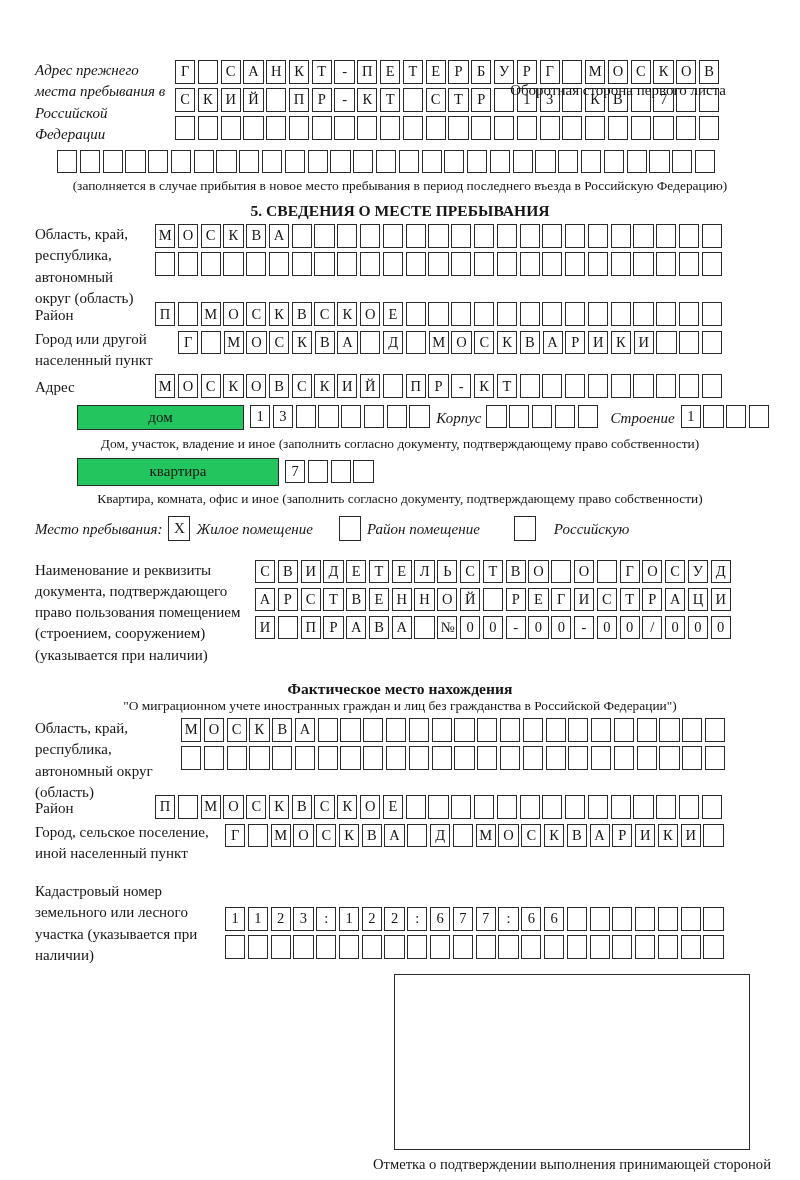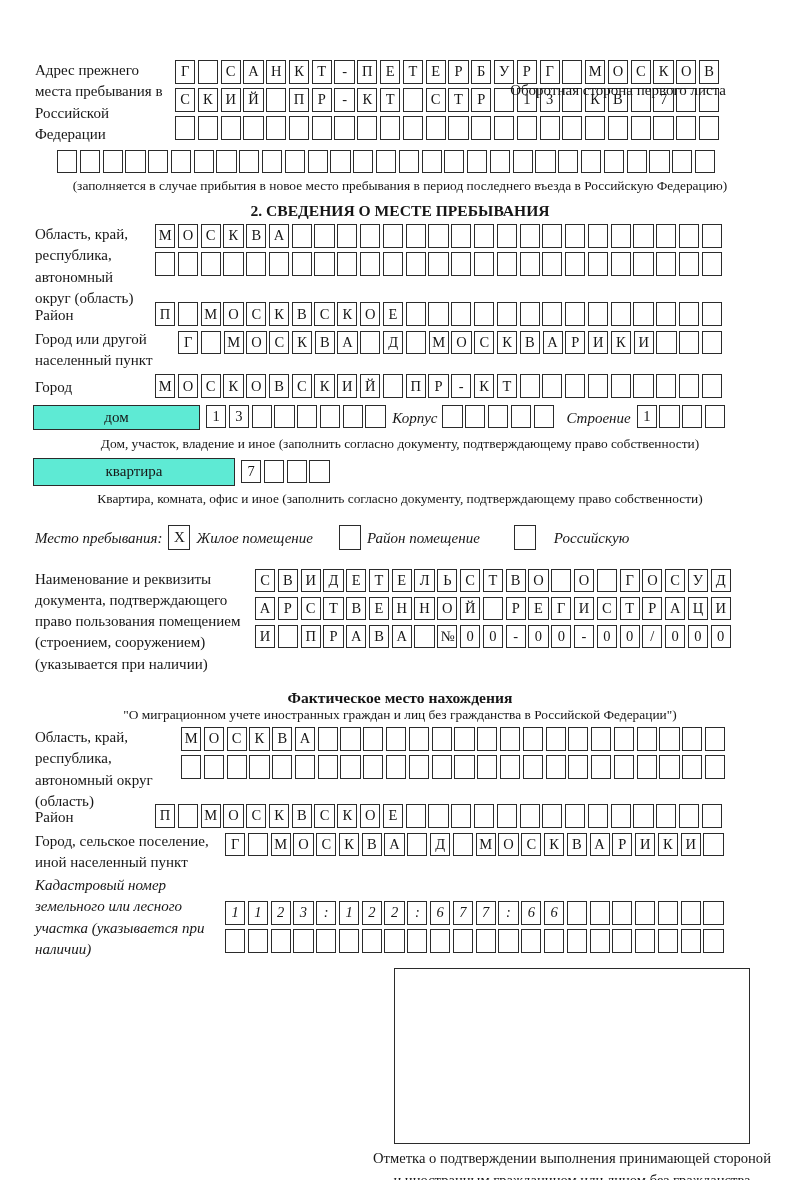--- a/index.html
+++ b/index.html
@@ -18,40 +18,40 @@
   .cells{display:flex;flex-wrap:nowrap;}
   .cell{
     flex:none;width:18.2px;height:21.5px;border:1.6px solid #2b2b2b;
     margin-right:2.6px;display:flex;align-items:center;justify-content:center;
     font-size:14.5px;background:#fff;
   }
   .cap{font-size:13.4px;text-align:center;margin-top:5px;}
   .h-bold{font-weight:bold;text-align:center;font-size:15.6px;}
   .wbox{
     border:1.6px solid #2b2b2b;height:23px;display:flex;align-items:center;
-    justify-content:center;font-size:15px;flex:none;background:#5eead4;
+    justify-content:center;font-size:15px;flex:none;background:#22c55e;margin-left:44px;
   }
   .inline-lbl{font-size:15px;line-height:26px;flex:none;font-style:italic;}
   .cb{
     flex:none;width:20px;height:23px;border:1.6px solid #2b2b2b;margin:0 6px;
     display:flex;align-items:center;justify-content:center;font-size:15px;background:#fff;
   }
   .stamp-area{margin-left:372px;width:400px;text-align:center;}
   .stamp-box{width:354px;height:174px;border:1.9px solid #2b2b2b;margin:0 auto;background:#fff;}
   .stamp-cap{font-size:14.6px;line-height:1.5;margin-top:4px;}
 </style>
 </head>
 <body>
 
 <div class="page">
 
   <div class="hdr-right">Оборотная сторона первого листа</div>
 
   <div class="frow" style="margin-top:60px;">
-    <div class="lbl" style="width:138px;">Адрес прежнего места пребывания в Российской Федерации</div>
+    <div class="lbl" style="width:138px;font-style:italic;">Адрес прежнего места пребывания в Российской Федерации</div>
     <div class="cellcol" style="margin-left:2px;">
       <div class="cells">
           <span class="cell">Г</span>
           <span class="cell"></span>
           <span class="cell">С</span>
           <span class="cell">А</span>
           <span class="cell">Н</span>
           <span class="cell">К</span>
           <span class="cell">Т</span>
           <span class="cell">-</span>
@@ -152,21 +152,21 @@
       <span class="cell"></span>
       <span class="cell"></span>
       <span class="cell"></span>
       <span class="cell"></span>
       <span class="cell"></span>
       <span class="cell"></span>
       <span class="cell"></span>
     </div>
   <div class="cap">(заполняется в случае прибытия в новое место пребывания в период последнего въезда в Российскую Федерацию)</div>
 
-  <div class="h-bold" style="margin-top:8px;">2. СВЕДЕНИЯ О МЕСТЕ ПРЕБЫВАНИЯ</div>
+  <div class="h-bold" style="margin-top:8px;">5. СВЕДЕНИЯ О МЕСТЕ ПРЕБЫВАНИЯ</div>
 
   <div class="frow" style="margin-top:4px;">
     <div class="lbl" style="width:112px;">Область, край, республика, автономный округ (область)</div>
     <div class="cellcol" style="margin-left:8px;">
       <div class="cells">
           <span class="cell">М</span>
           <span class="cell">О</span>
           <span class="cell">С</span>
           <span class="cell">К</span>
           <span class="cell">В</span>
@@ -276,21 +276,21 @@
         <span class="cell">И</span>
         <span class="cell">К</span>
         <span class="cell">И</span>
         <span class="cell"></span>
         <span class="cell"></span>
         <span class="cell"></span>
       </div>
   </div>
 
   <div class="frow" style="margin-top:3px;">
-    <div class="lbl" style="width:112px;padding-top:3px;">Город</div>
+    <div class="lbl" style="width:112px;padding-top:3px;">Адрес</div>
     <div class="cells" style="margin-left:8px;">
         <span class="cell">М</span>
         <span class="cell">О</span>
         <span class="cell">С</span>
         <span class="cell">К</span>
         <span class="cell">О</span>
         <span class="cell">В</span>
         <span class="cell">С</span>
         <span class="cell">К</span>
         <span class="cell">И</span>
@@ -347,21 +347,21 @@
     <div class="wbox" style="width:200px;height:26px;">квартира</div>
     <div class="cells" style="margin-left:6px;margin-top:2px;">
         <span class="cell">7</span>
         <span class="cell"></span>
         <span class="cell"></span>
         <span class="cell"></span>
       </div>
   </div>
   <div class="cap">Квартира, комната, офис и иное (заполнить согласно документу, подтверждающему право собственности)</div>
 
-  <div class="frow" style="margin-top:18px;">
+  <div class="frow" style="margin-top:9px;">
     <div class="inline-lbl">Место пребывания:</div>
     <div class="cb">X</div>
     <div class="inline-lbl">Жилое помещение</div>
     <div class="cb" style="margin-left:26px;"></div>
     <div class="inline-lbl">Район помещение</div>
     <div class="cb" style="margin-left:34px;"></div>
     <div class="inline-lbl" style="margin-left:12px;">Российскую</div>
   </div>
 
   <div class="frow" style="margin-top:18px;">
@@ -552,21 +552,21 @@
         <span class="cell">В</span>
         <span class="cell">А</span>
         <span class="cell">Р</span>
         <span class="cell">И</span>
         <span class="cell">К</span>
         <span class="cell">И</span>
         <span class="cell"></span>
       </div>
   </div>
 
-  <div class="frow" style="margin-top:2px;font-style:italic;">
+  <div class="frow" style="margin-top:17px;">
     <div class="lbl" style="width:182px;">Кадастровый номер земельного или лесного участка (указывается при наличии)</div>
     <div class="cellcol" style="margin-left:8px;margin-top:26px;">
       <div class="cells">
           <span class="cell">1</span>
           <span class="cell">1</span>
           <span class="cell">2</span>
           <span class="cell">3</span>
           <span class="cell">:</span>
           <span class="cell">1</span>
           <span class="cell">2</span>

